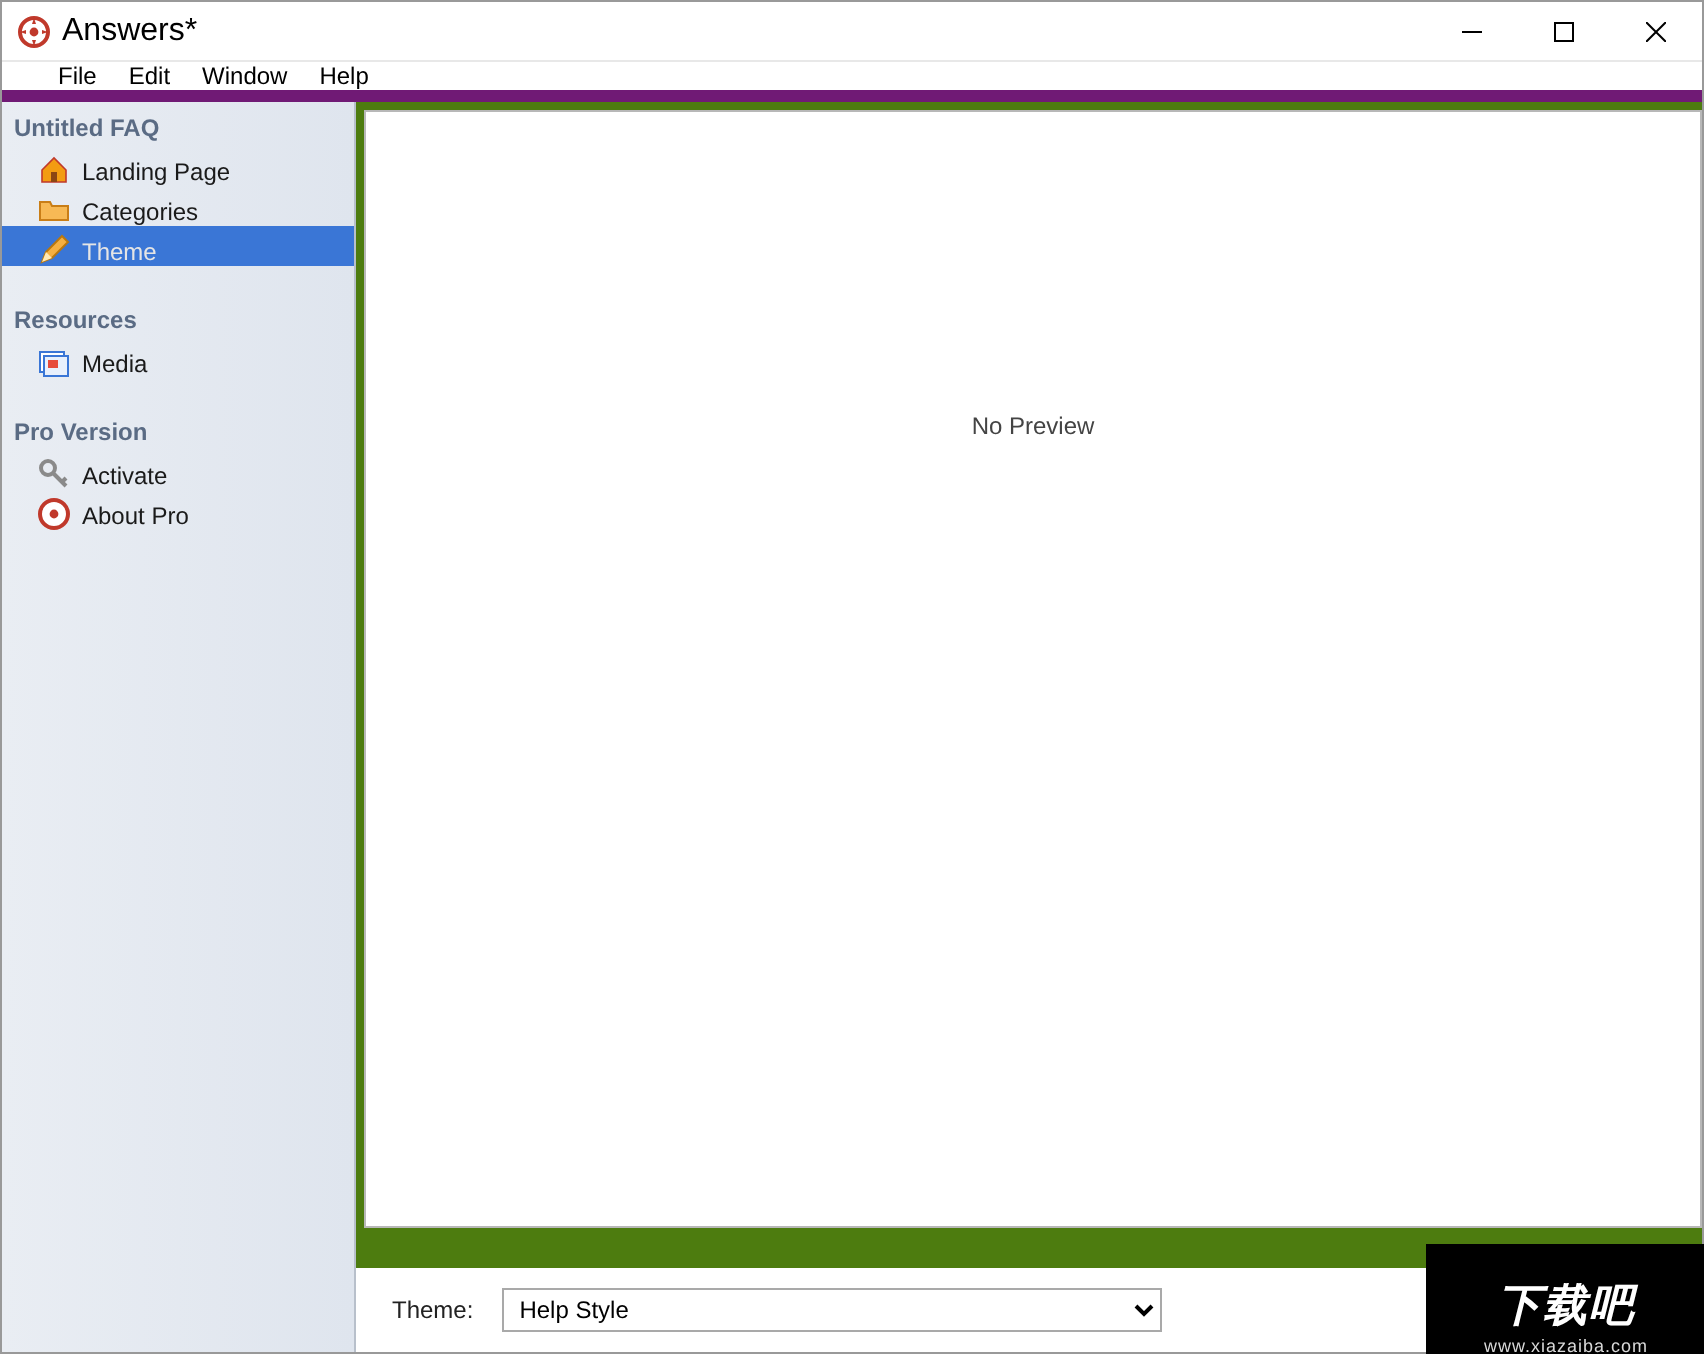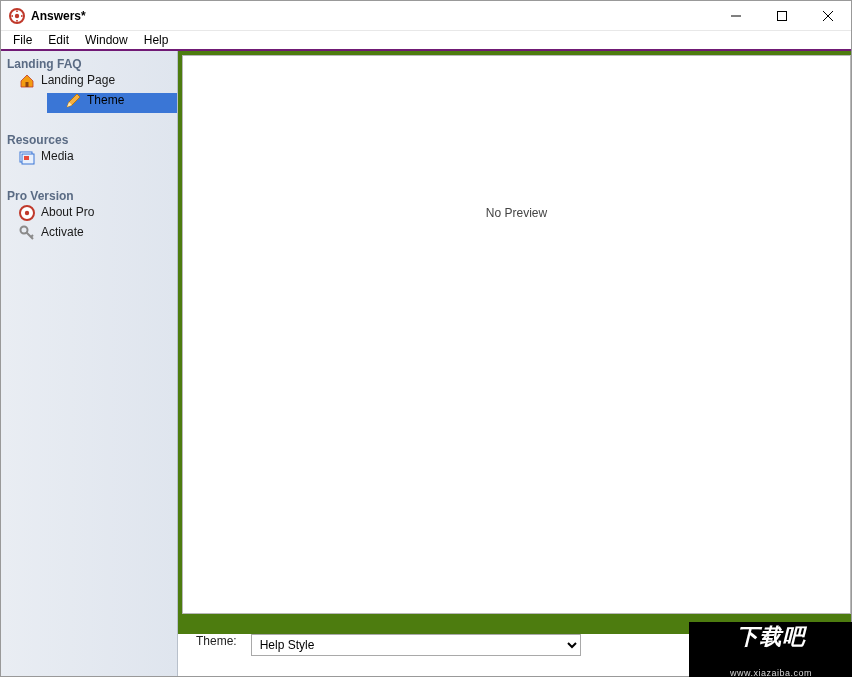--- a/index.html
+++ b/index.html
@@ -22,36 +22,36 @@
       background: #fff;
       border-bottom: 1px solid #e8e8e8;
     }
     .titlebar .app-icon {
       width: 16px; height: 16px;
       margin: 0 6px 0 8px;
       display: inline-flex;
       align-items: center;
       justify-content: center;
     }
-    .titlebar .title-text { color: #000; font-size: 12px; flex: 0 0 auto; font-weight: bold; }
+    .titlebar .title-text { color: #000; font-size: 16px; flex: 0 0 auto; }
     .titlebar .spacer { flex: 1; }
     .win-btn {
       width: 46px; height: 30px;
       display: flex; align-items: center; justify-content: center;
       cursor: default;
     }
     .win-btn svg { width: 10px; height: 10px; }
     
     .menubar {
       height: 20px;
       display: flex;
       align-items: center;
-      padding: 0 4px;
-      background: #fff;
-      border-bottom: 2px solid #701a75;
+      padding: 0 20px;
+      background: #fff;
+      border-bottom: 6px solid #701a75;
     }
     .menubar .menu-item {
       padding: 2px 8px;
       color: #000;
       cursor: default;
     }
     
     .main {
       flex: 1;
       display: flex;
@@ -66,37 +66,36 @@
       padding-top: 2px;
     }
     .section-header {
       color: #5a6b84;
       font-weight: bold;
       font-size: 12px;
       padding: 4px 6px 2px 6px;
     }
     .nav-item {
       display: flex;
-      align-items: flex-start;
+      align-items: flex-end;
       height: 20px;
       padding-left: 18px;
       color: #1a1a1a;
       cursor: default;
       gap: 6px;
     }
     .nav-item .icon {
       width: 16px; height: 16px;
       display: inline-flex;
       align-items: center; justify-content: center;
       flex-shrink: 0;
     }
     .nav-item.selected {
       background: #3a76d6;
-      color: #000000;
-      margin-left: 46px;
+      color: #e5e5e5;
     }
     .section-gap { height: 16px; }
     
     .content {
       flex: 1;
       display: flex;
       flex-direction: column;
       background: #4d7c0f;
       gap: 20px;
     }
@@ -111,21 +110,21 @@
       position: relative;
     }
     .preview-text {
       color: #444;
       font-size: 12px;
       margin-top: 150px;
     }
     .bottom-panel {
       height: 42px;
       display: flex;
-      align-items: flex-start;
+      align-items: center;
       padding: 0 0 0 18px;
       gap: 14px;
       background: #fff;
     }
     .bottom-panel label { color: #222; font-size: 12px; }
     .theme-select {
       width: 330px;
       height: 22px;
       font-size: 12px;
       padding: 1px 4px;
@@ -141,28 +140,28 @@
       font-size: 12px;
       text-align: center;
       line-height: 20px;
       cursor: default;
     }
     
     .watermark {
       position: absolute;
       right: -1px;
       bottom: -1px;
-      width: 164px;
+      width: 140px;
       height: 56px;
       background: #000;
       color: #fff;
       display: flex;
       flex-direction: column;
       align-items: center;
-      justify-content: space-between;
+      justify-content: flex-end;
       font-weight: bold;
       pointer-events: none;
     }
     .watermark .cn {
       font-size: 22px;
       font-style: italic;
       letter-spacing: 1px;
       font-family: "SimHei","Microsoft YaHei",sans-serif;
     }
     .watermark .url {
@@ -207,33 +206,41 @@
   <div class="menu-item">File</div>
   <div class="menu-item">Edit</div>
   <div class="menu-item">Window</div>
   <div class="menu-item">Help</div>
 </div>
 
 <div class="main">
 
   <div class="sidebar">
 
-    <div class="section-header">Landing FAQ</div>
+    <div class="section-header">Untitled FAQ</div>
 
     <div class="nav-item">
       <span class="icon">
         <svg viewBox="0 0 16 16">
             <path d="M2 8 L8 2 L14 8 L14 14 L2 14 Z" fill="#f39c12" stroke="#c0392b" stroke-width="0.8"></path>
             <rect x="6.5" y="9" width="3" height="5" fill="#8b4513"></rect>
           </svg>
       </span>
       <span>Landing Page</span>
     </div>
 
 
+    <div class="nav-item">
+      <span class="icon">
+        <svg viewBox="0 0 16 16">
+            <path d="M1 4 L6 4 L7 6 L15 6 L15 13 L1 13 Z" fill="#f7b955" stroke="#c97e17"></path>
+          </svg>
+      </span>
+      <span>Categories</span>
+    </div>
 
     <div class="nav-item selected">
       <span class="icon">
         <svg viewBox="0 0 16 16">
             <path d="M2 14 L4 9 L12 1 L15 4 L7 12 Z" fill="#f5b041" stroke="#b9770e"></path>
             <path d="M2 14 L4 9 L7 12 Z" fill="#ffe8b3"></path>
           </svg>
       </span>
       <span>Theme</span>
     </div>
@@ -253,36 +260,36 @@
       </span>
       <span>Media</span>
     </div>
 
     <div class="section-gap"></div>
     <div class="section-header">Pro Version</div>
 
     <div class="nav-item">
       <span class="icon">
         <svg viewBox="0 0 16 16">
-            <circle cx="8" cy="8" r="7" fill="#fff" stroke="#c0392b" stroke-width="2"></circle>
-            <circle cx="8" cy="8" r="2.2" fill="#c0392b"></circle>
-          </svg>
-      </span>
-      <span>About Pro</span>
-    </div>
-
-    <div class="nav-item">
-      <span class="icon">
-        <svg viewBox="0 0 16 16">
             <circle cx="5" cy="5" r="3.5" fill="none" stroke="#8a8a8a" stroke-width="2"></circle>
             <line x1="7" y1="7" x2="14" y2="14" stroke="#8a8a8a" stroke-width="2"></line>
             <line x1="12" y1="12" x2="14" y2="10" stroke="#8a8a8a" stroke-width="2"></line>
           </svg>
       </span>
       <span>Activate</span>
+    </div>
+
+    <div class="nav-item">
+      <span class="icon">
+        <svg viewBox="0 0 16 16">
+            <circle cx="8" cy="8" r="7" fill="#fff" stroke="#c0392b" stroke-width="2"></circle>
+            <circle cx="8" cy="8" r="2.2" fill="#c0392b"></circle>
+          </svg>
+      </span>
+      <span>About Pro</span>
     </div>
 
   </div>
 
   <div class="content">
     <div class="preview-area">
       <div class="preview-text">No Preview</div>
     </div>
     <div class="bottom-panel">
       <label>Theme:</label>

